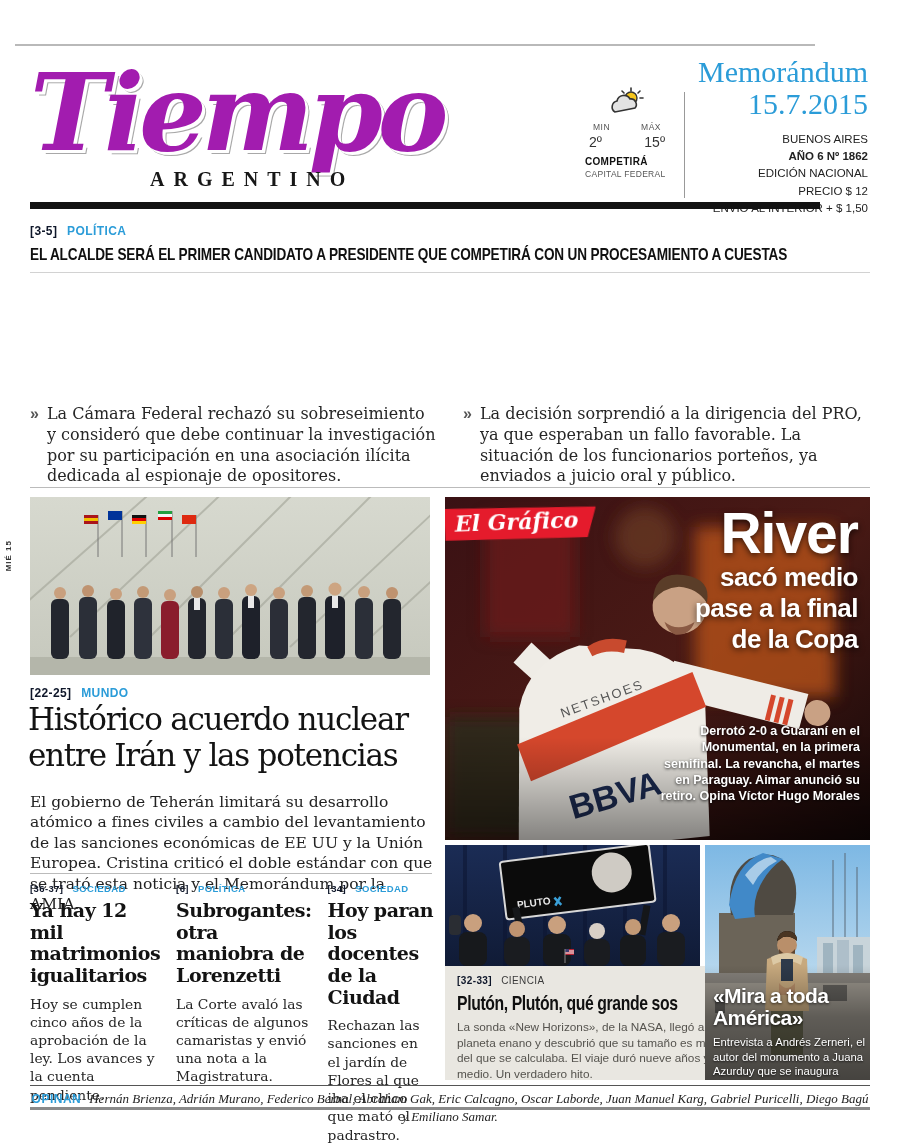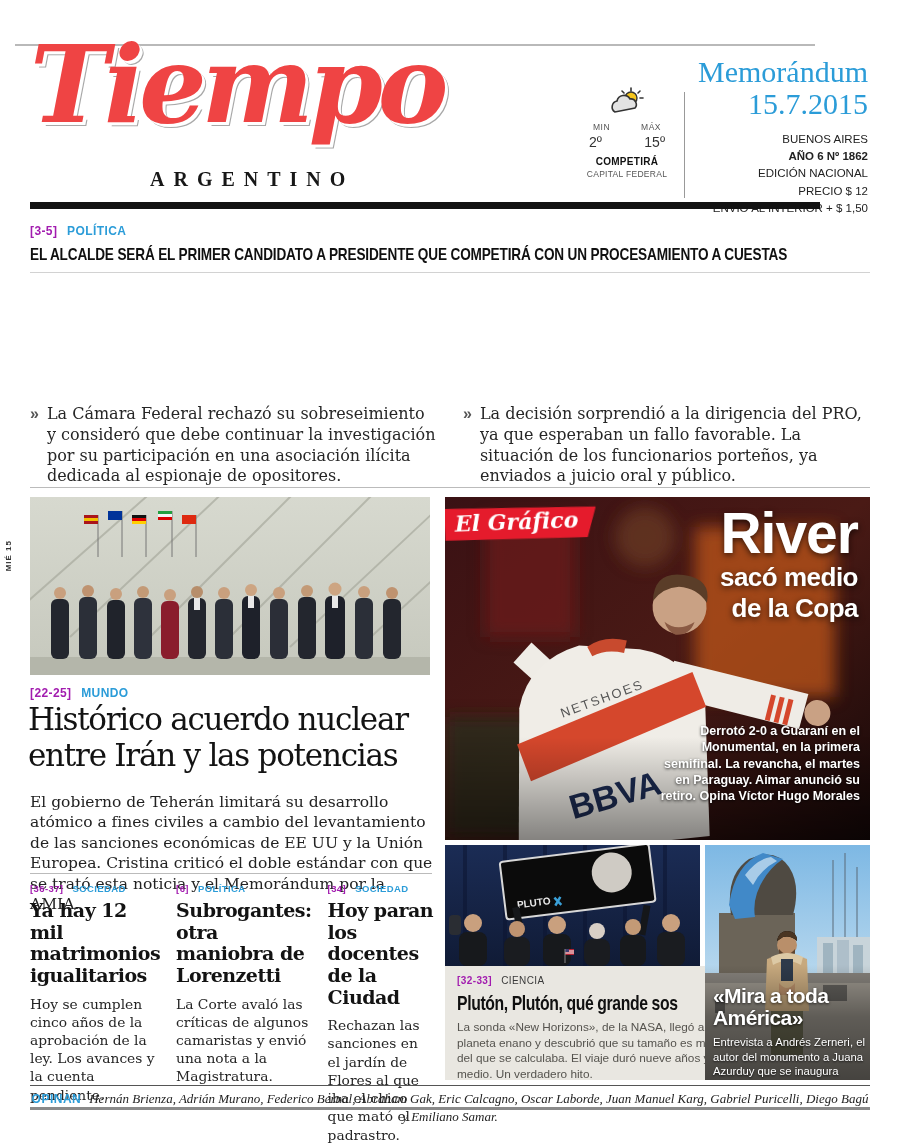--- a/index.html
+++ b/index.html
@@ -2,43 +2,43 @@
 <html lang="es"><head>
 <meta charset="utf-8">
 <style>
   * { margin:0; padding:0; box-sizing:border-box; }
   html,body { background:#fff; }
   .page { position:relative; width:900px; height:1148px; background:#fff; overflow:hidden;
           font-family:"Liberation Sans", sans-serif; color:#1a1a1a; }
 
   
   .top-rule { position:absolute; left:15px; top:44px; width:800px; height:2px; background:#b9b9b9; }
-  .logo-title { position:absolute; left:30px; top:32px; font-family:"DejaVu Serif", serif;
+  .logo-title { position:absolute; left:30px; top:60px; font-family:"DejaVu Serif", serif;
                 font-weight:bold; font-style:italic; font-size:106px; line-height:1;
-                letter-spacing:-5px; color:#ef4444;
+                letter-spacing:-5px; color:#a21caf;
                 text-shadow:3px 3px 0 #ffffff, 4px 4px 0 #a8a8a8; }
   .logo-subtitle { position:absolute; left:150px; top:168px; font-family:"Liberation Serif", serif;
                    font-weight:bold; font-size:20px; letter-spacing:9px; color:#171717; }
-  .weather { position:absolute; left:585px; top:86px; width:84px; text-align:center; }
+  .weather { position:absolute; left:585px; top:86px; width:84px; }
   .weather .w-icon { display:block; margin:0 auto 4px auto; }
   .w-minmax { display:flex; justify-content:space-between; padding:0 8px; font-size:8.5px; color:#555; letter-spacing:.5px; }
   .w-vals { display:flex; justify-content:space-between; padding:0 4px; font-size:14px; color:#333; margin-top:2px; }
   .w-forecast { font-size:10px; font-weight:bold; color:#111; margin-top:6px; letter-spacing:.3px; }
   .w-region { font-size:8.5px; color:#555; margin-top:2px; letter-spacing:.3px; }
   .vert-divider { position:absolute; left:684px; top:92px; width:1px; height:106px; background:#999; }
   .datebox { position:absolute; left:690px; top:56px; width:178px; text-align:right; }
   .date-day, .date-num { font-family:"Liberation Serif", serif; font-size:30px; line-height:1.08;
                          color:#2b9cd8; }
   .edition { margin-top:10px; font-size:11.5px; line-height:1.5; color:#222; }
   .edition .bold { font-weight:bold; }
   .masthead-bar { position:absolute; left:30px; top:202px; width:790px; height:7px; background:#121212; }
 
   
   .kicker { font-size:12px; font-weight:bold; letter-spacing:.4px; }
-  .kicker .pages { color:#a21caf; }
+  .kicker .pages { color:#0f172a; }
   .kicker .section { color:#2b9cd8; margin-left:6px; }
   .kicker .section-dark { color:#3a3a3a; margin-left:6px; font-weight:normal; }
 
   .lead-kicker { position:absolute; left:30px; top:224px; }
   .lead-subhead { position:absolute; left:30px; top:245px; font-size:17px; font-weight:bold;
                   white-space:nowrap; transform:scaleX(.8); transform-origin:left center;
                   letter-spacing:-.2px; color:#101010; }
   .rule-a { position:absolute; left:30px; top:272px; width:840px; height:1px; background:#d2d2d2; }
   .lead-headline { position:absolute; left:28px; top:274px; width:848px;
                    font-family:"DejaVu Serif", serif; font-size:51px; line-height:1.06;
@@ -354,20 +354,21 @@
         </g>
       </g>
       <rect x="0" y="240" width="425" height="103" fill="url(#fadeBtm)"></rect>
     </svg>
     <div class="grafico-badge">
       <span>El Gráfico</span>
     </div>
     <div class="river-headline">
       <div class="big">River</div>
       <div class="sub">sacó medio</div>
+      <div class="sub">pase a la final</div>
       <div class="sub">de la Copa</div>
     </div>
     <div class="river-caption">Derrotó 2-0 a Guaraní en el Monumental, en la primera semifinal. La revancha, el martes en Paraguay. Aimar anunció su retiro. Opina Víctor Hugo Morales</div>
   </div>
 
   <svg class="pluto-photo" width="255" height="121" viewBox="0 0 255 121">
     <defs>
       <linearGradient id="curtain" x1="0" y1="0" x2="0" y2="1">
         <stop offset="0" stop-color="#1b2c55"></stop>
           <stop offset="1" stop-color="#101b36"></stop>

